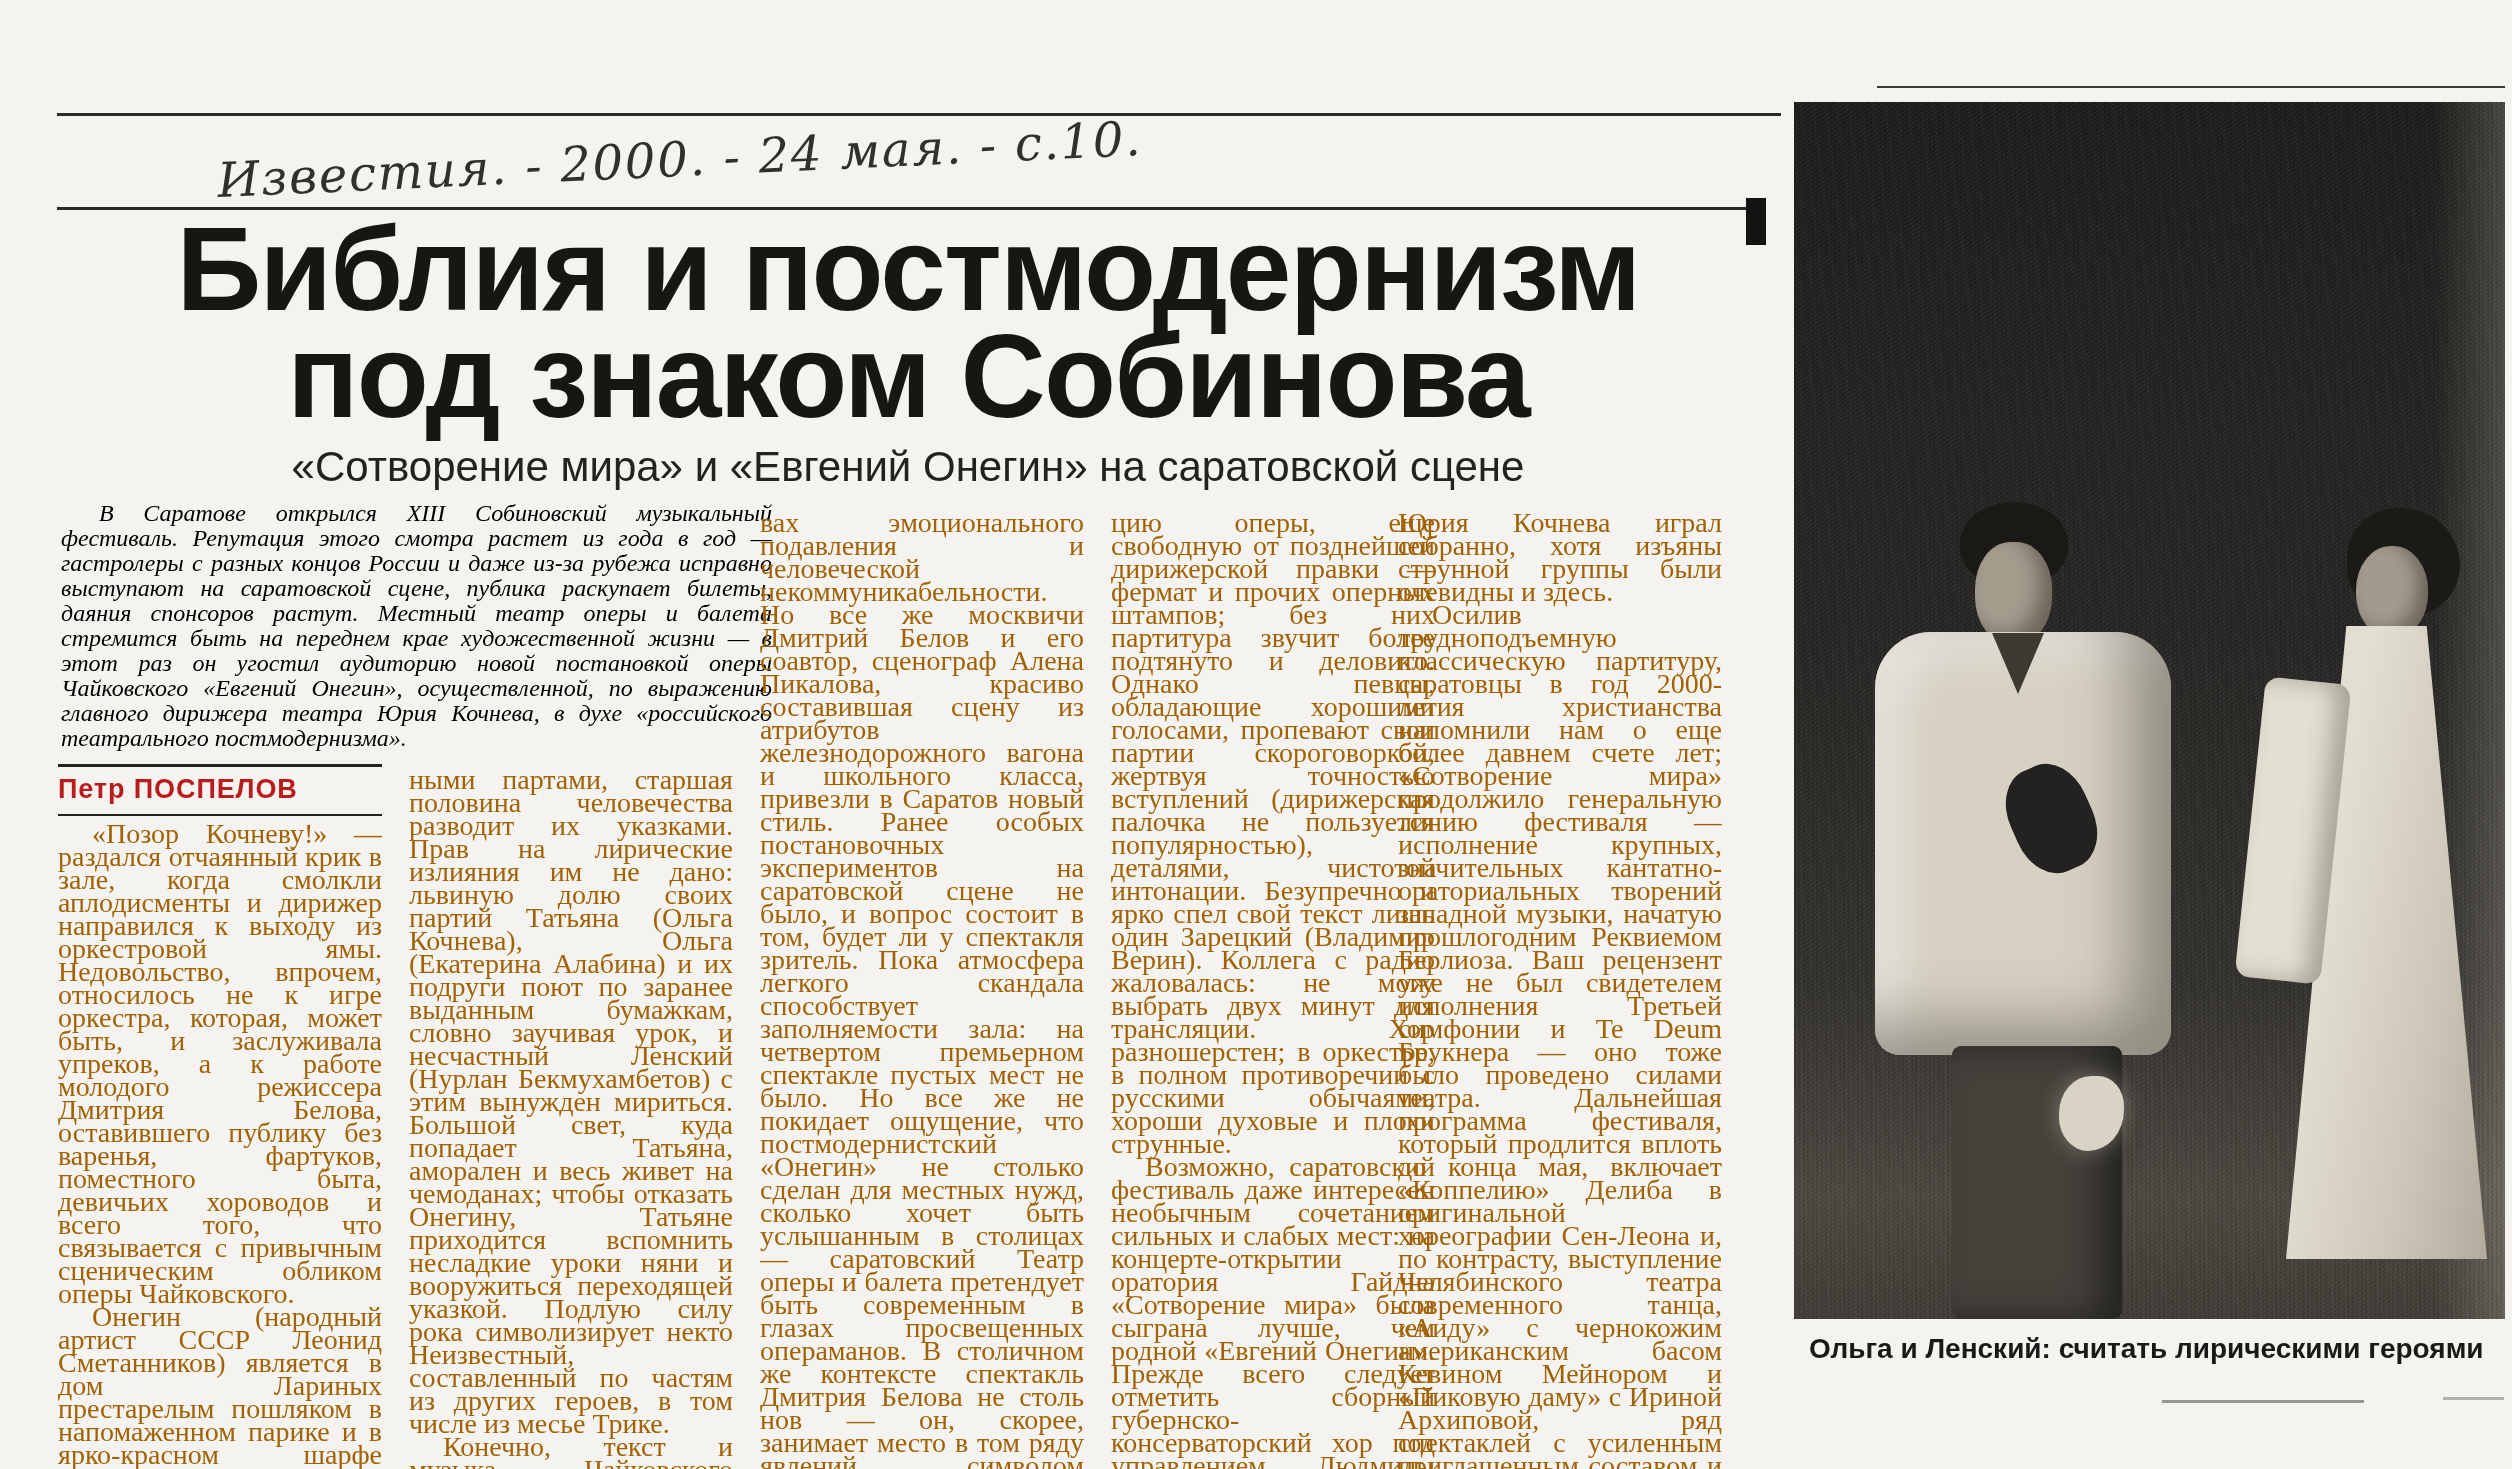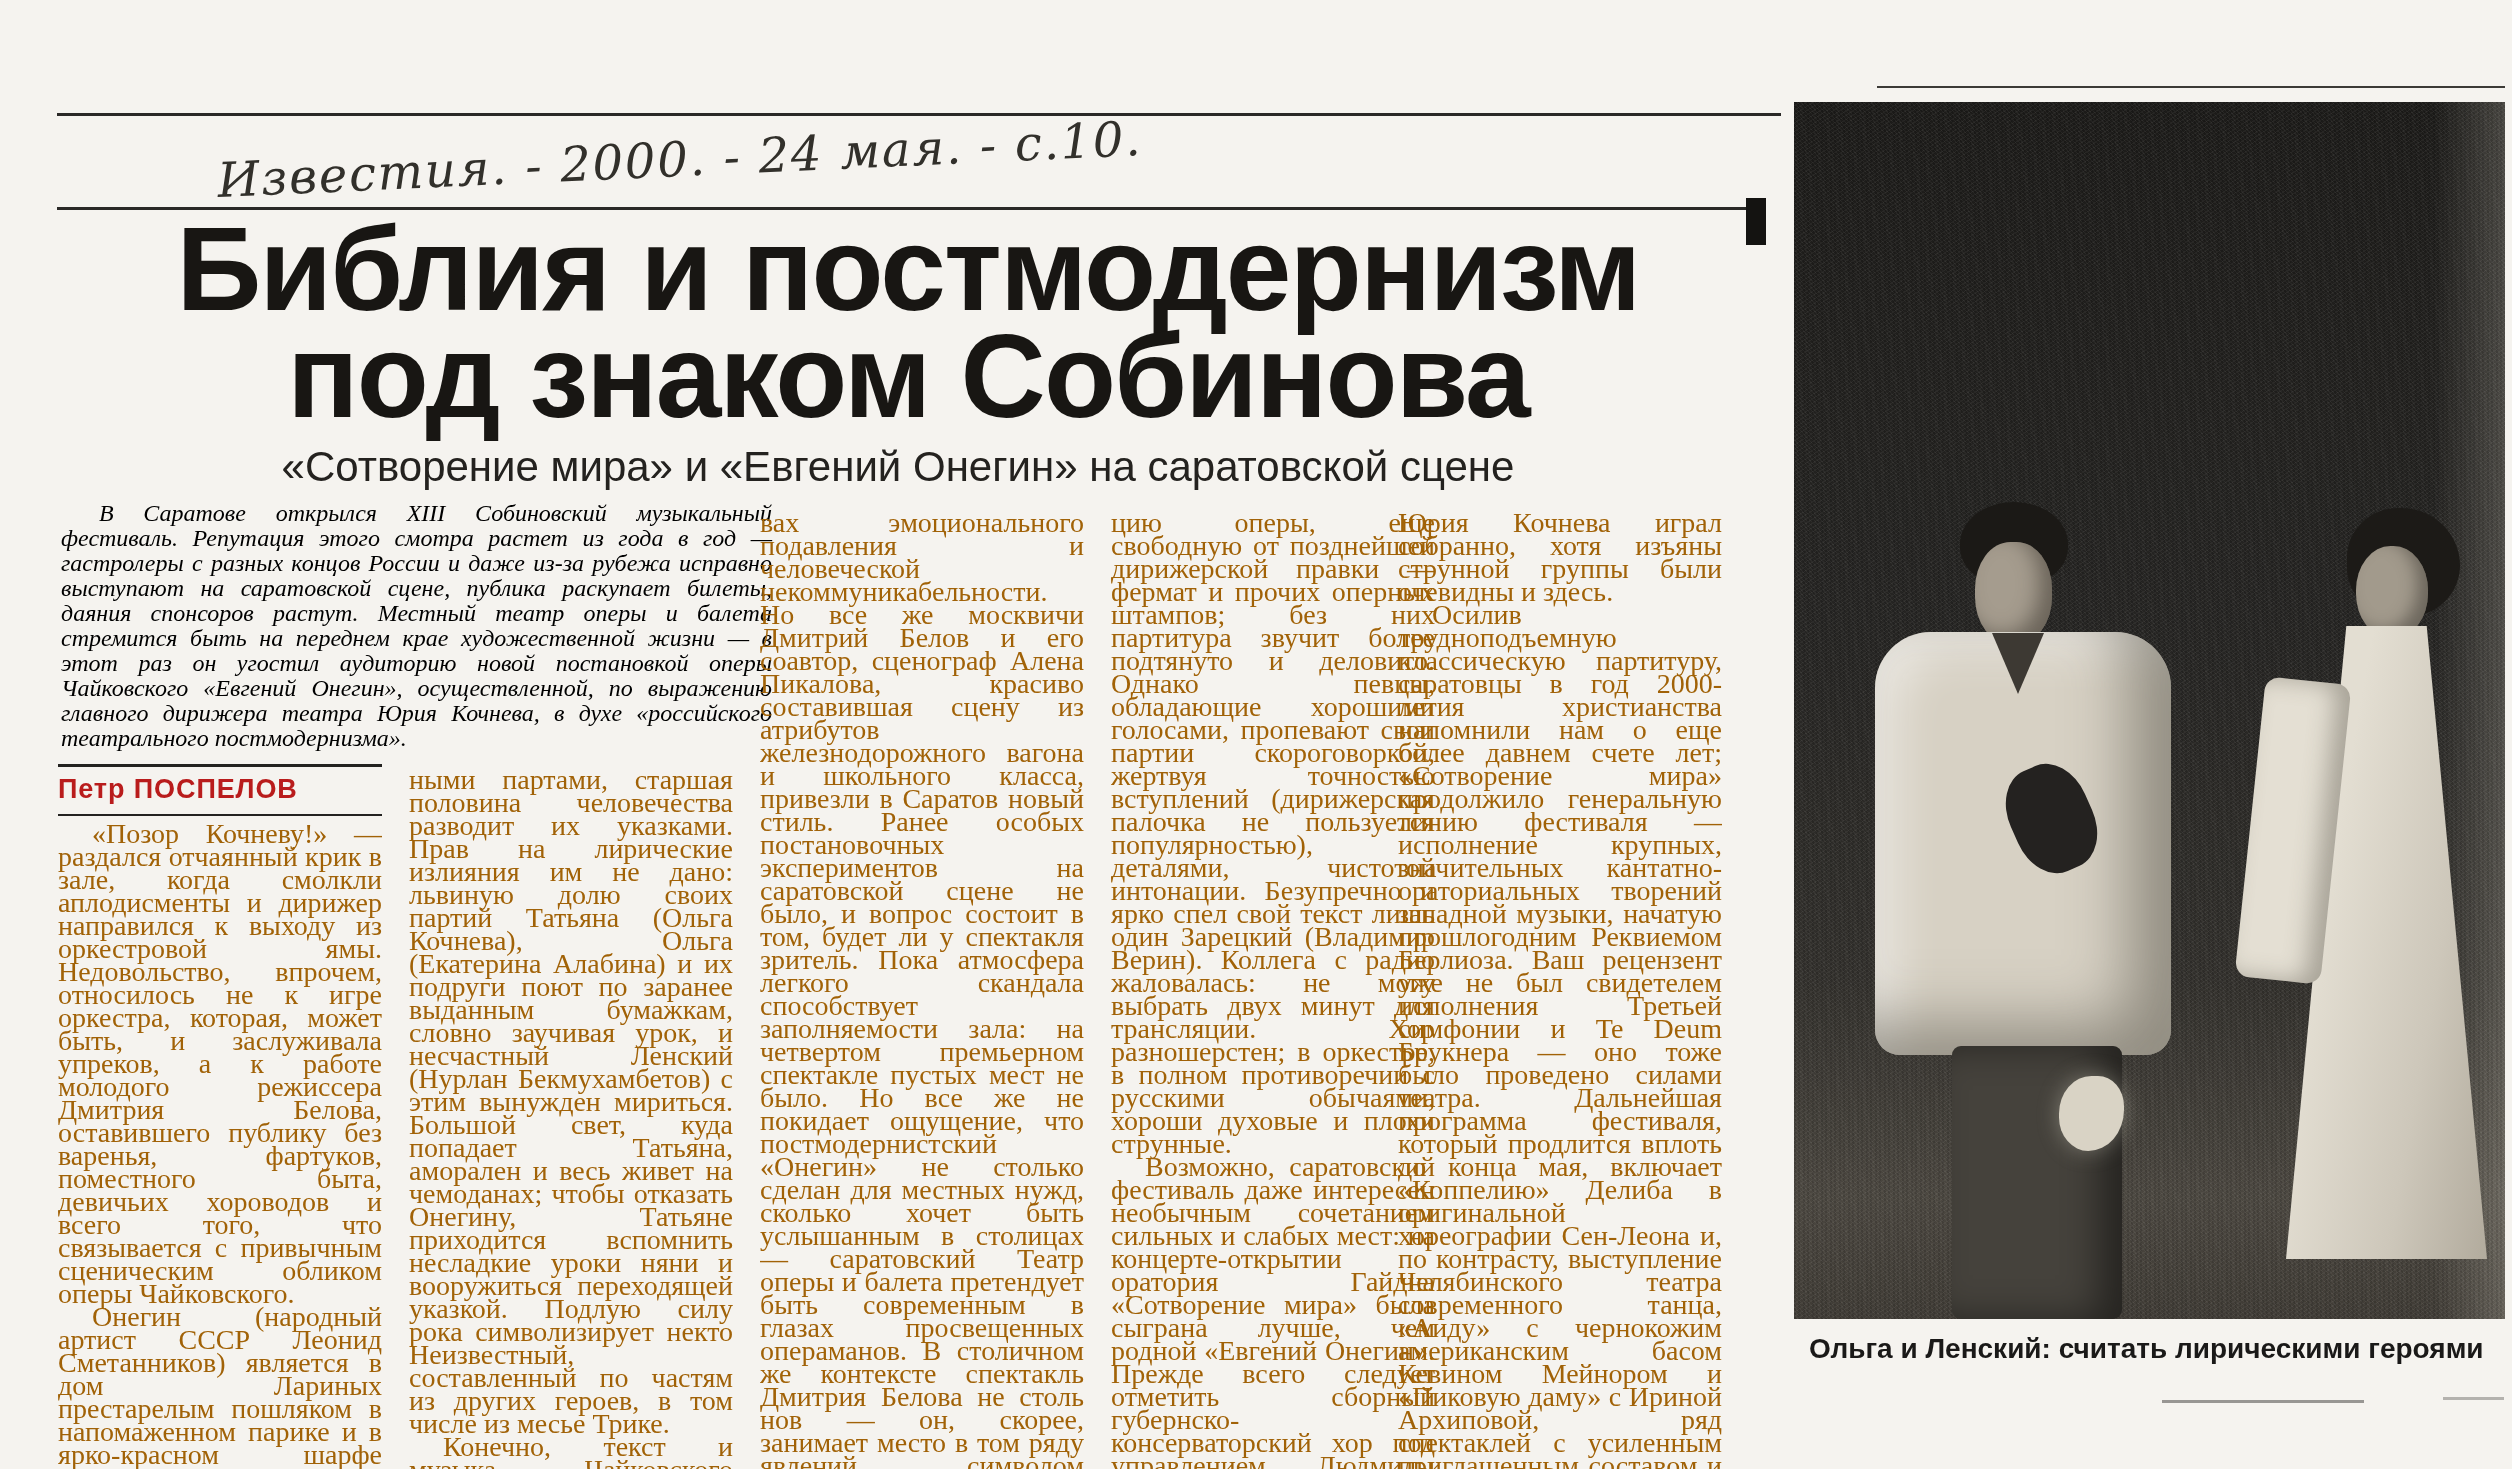--- a/index.html
+++ b/index.html
@@ -11,21 +11,21 @@
   .photo-rule{left:1877px;top:86px;width:628px;height:1.8px;background:#3c3a36;}
   .ink-blob{position:absolute;left:1746px;top:198px;width:20px;height:47px;background:#141311;}
   .handwriting{position:absolute;left:217px;top:131px;font-family:"DejaVu Serif",serif;
         font-style:italic;font-size:48px;letter-spacing:1.8px;color:#32302b;
         transform:rotate(-2.6deg);white-space:nowrap;}
   .kultura{position:absolute;left:1256px;top:115px;width:507px;text-align:right;
         font-family:"Liberation Serif",serif;font-weight:bold;font-size:86px;line-height:1.0;color:#131210;}
   .headline{position:absolute;left:58px;top:216px;width:1700px;text-align:center;
         font-family:"Liberation Sans",sans-serif;font-weight:bold;color:#181613;
         font-size:118px;line-height:107px;letter-spacing:-1.8px;}
-  .subhead{position:absolute;left:48px;top:443px;width:1700px;text-align:center;
+  .subhead{position:absolute;left:58px;top:443px;width:1700px;text-align:center;
         font-family:"Liberation Sans",sans-serif;font-size:42px;color:#24221f;}
   .lead{position:absolute;left:61px;top:501px;width:711px;font-style:italic;font-weight:normal;
         font-size:24px;line-height:25px;text-align:justify;color:#000000;}
   .lead p{margin:0;text-indent:38px;}
   .byline{position:absolute;left:58px;top:764px;width:324px;
         border-top:3.6px solid #232220;border-bottom:2.7px solid #232220;
         padding:7.2px 0 9px;font-family:"Liberation Sans",sans-serif;font-weight:bold;
         font-size:27px;letter-spacing:0.9px;color:#b91c1c;}
   .col{position:absolute;width:324px;font-size:28px;line-height:23px;text-align:justify;
         overflow:hidden;color:#a16207;}

